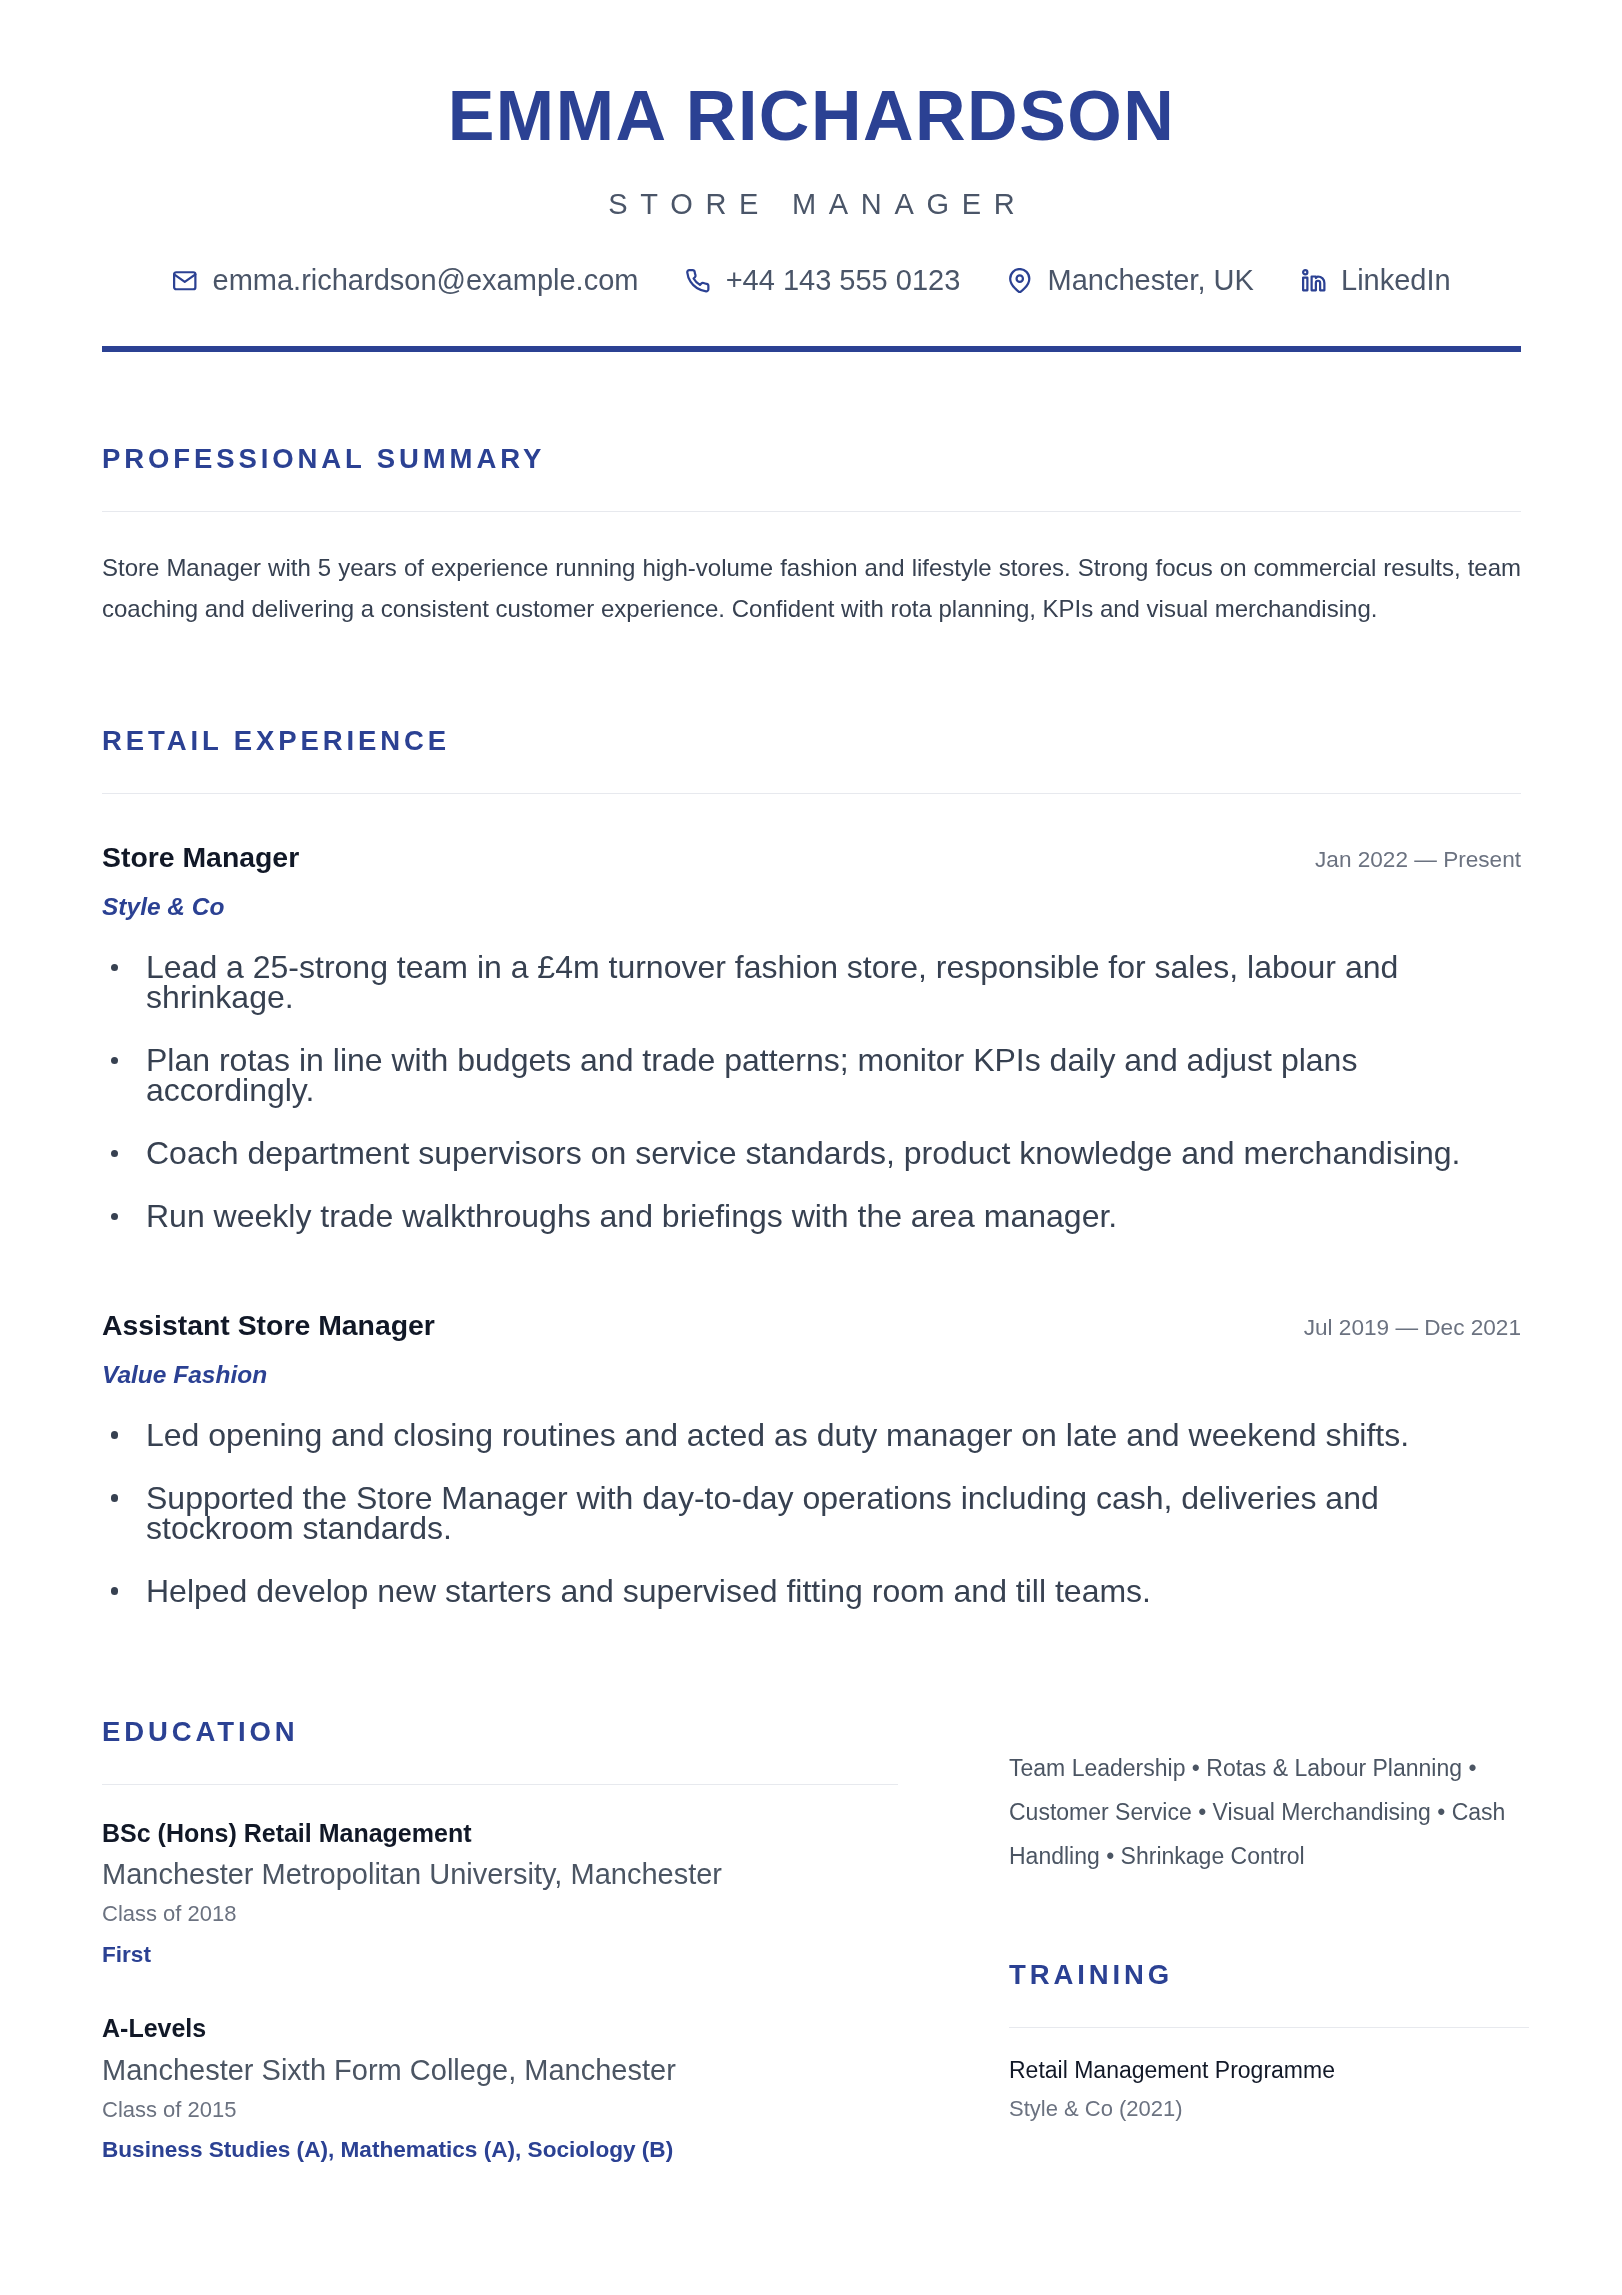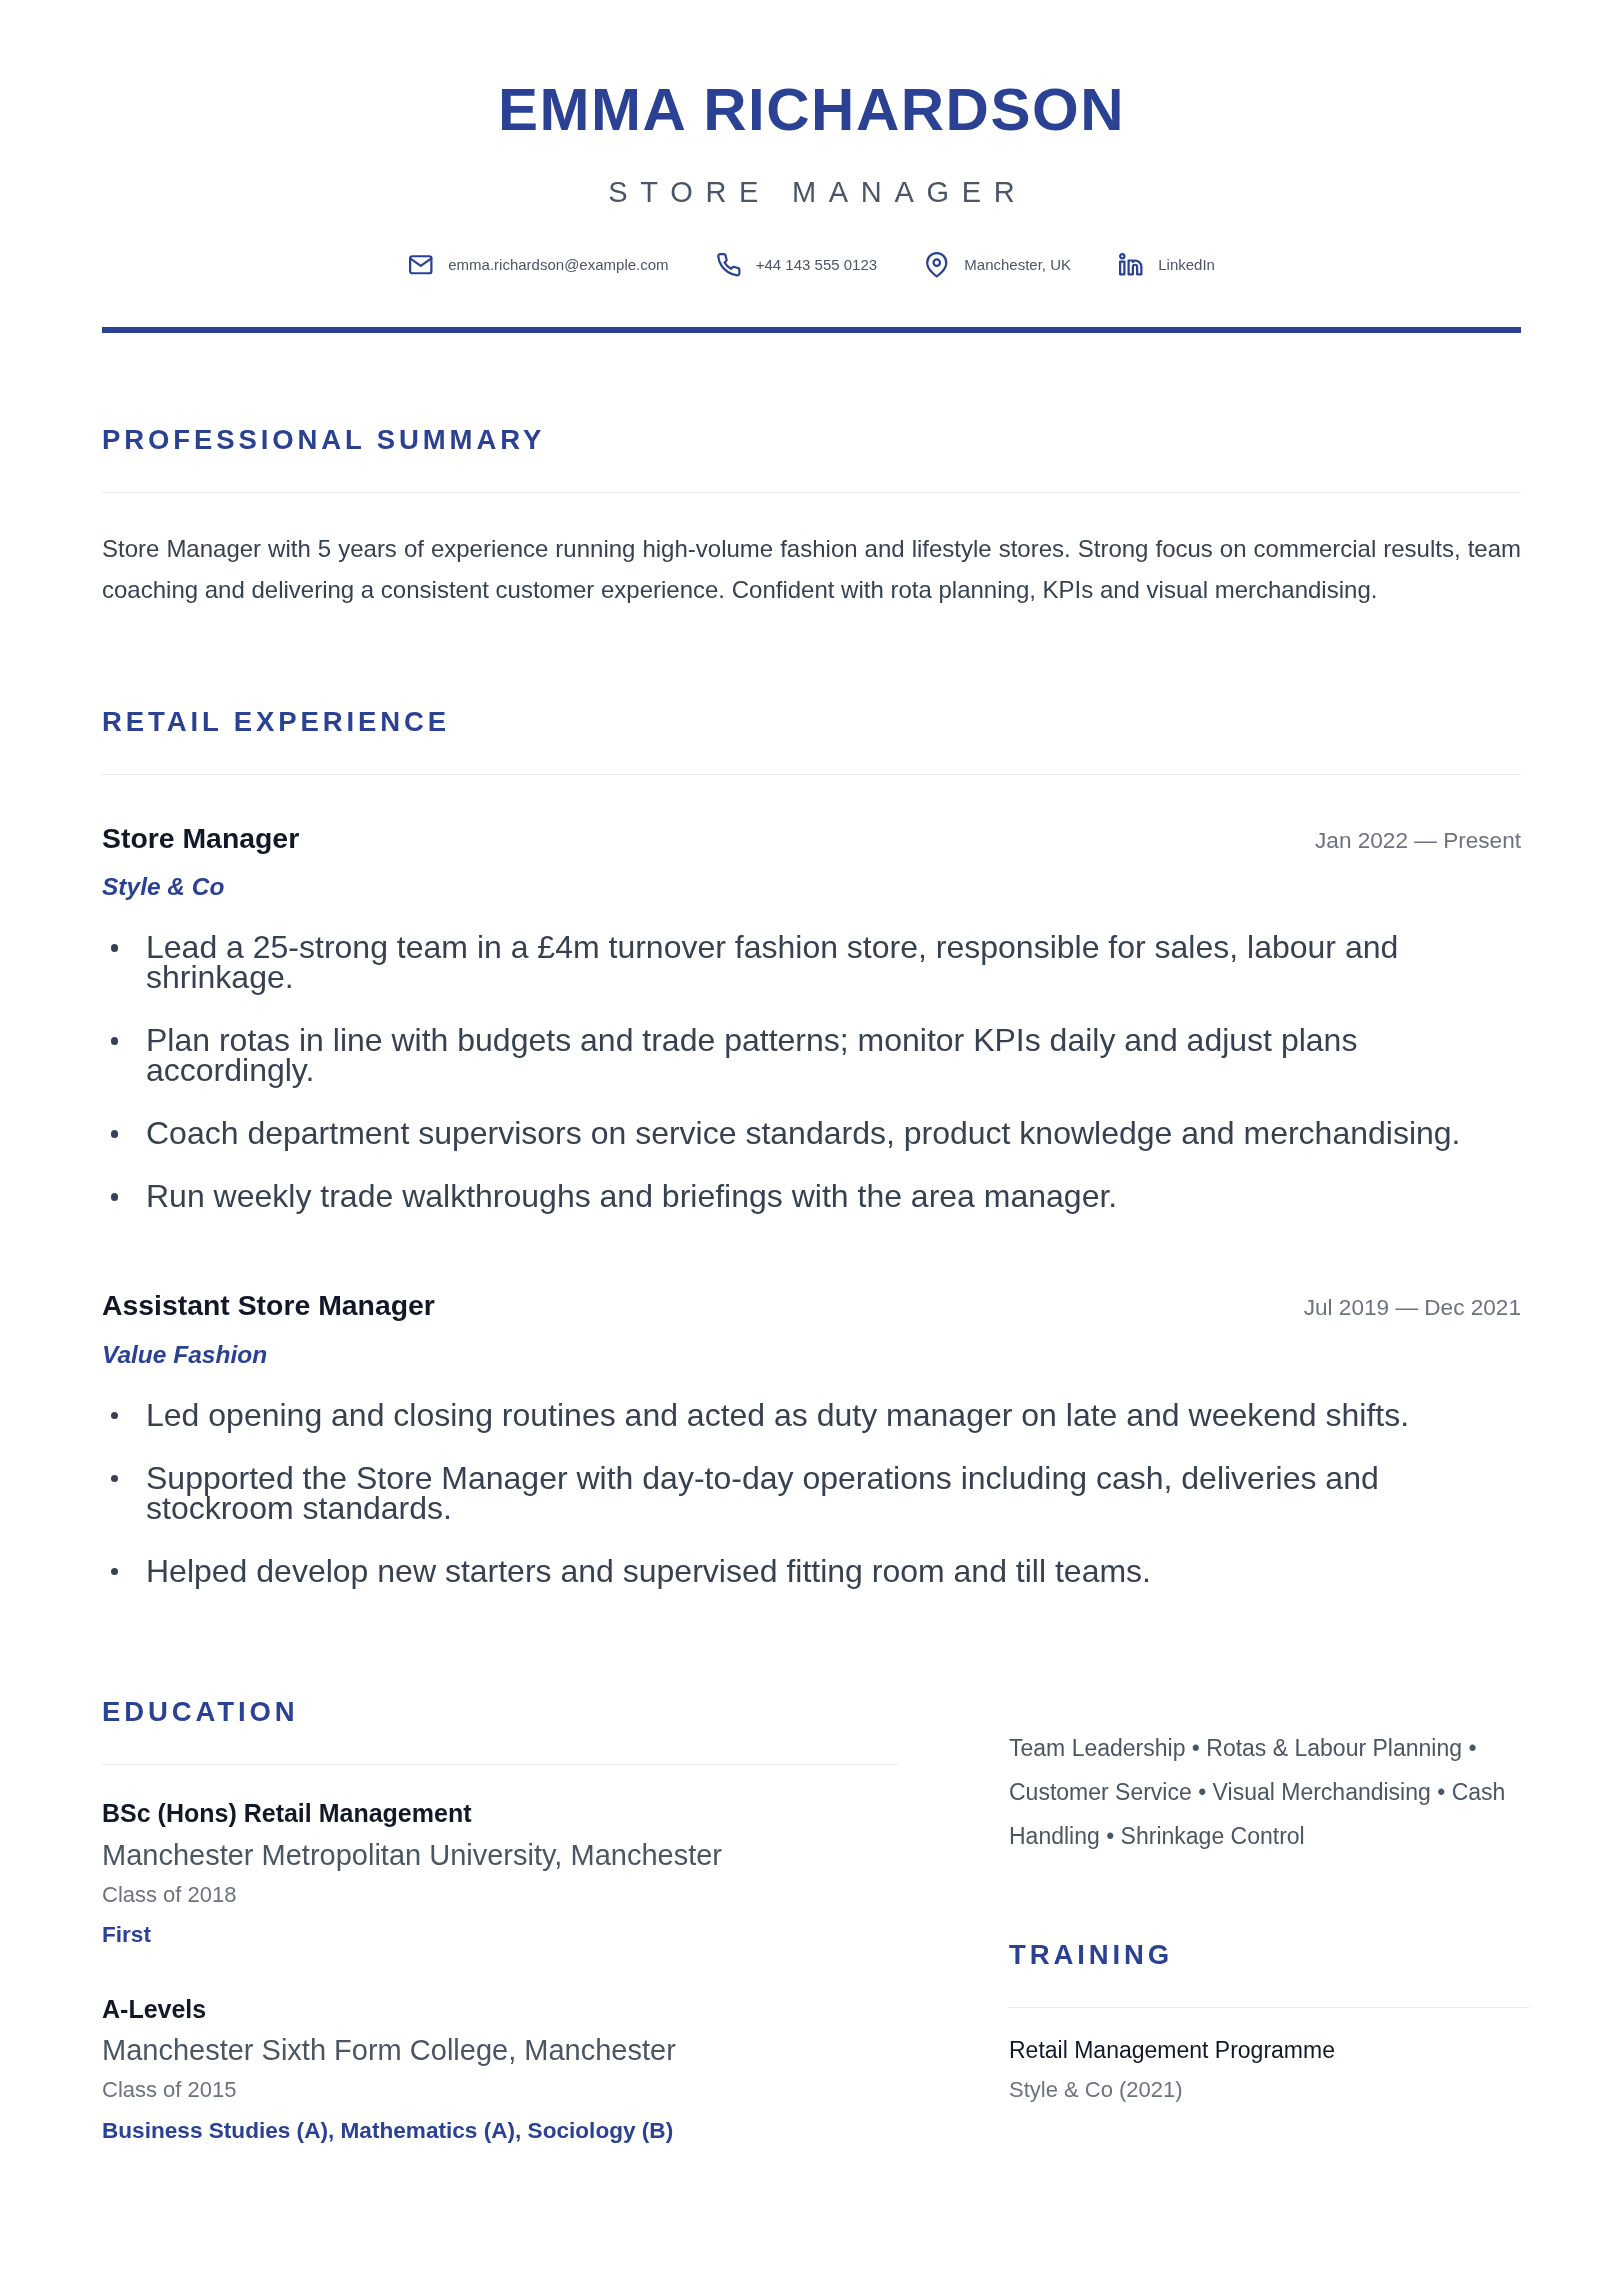--- a/index.html
+++ b/index.html
@@ -10,31 +10,31 @@
     --soft:#6B7280;
     --line:#E7E9EE;
   }
   *{margin:0;padding:0;box-sizing:border-box;}
   html,body{width:1623px;height:2295px;background:#ffffff;}
   body{font-family:"Liberation Sans", sans-serif;color:var(--body);}
   .page{width:1623px;height:2295px;padding:74px 102px 0 102px;overflow:hidden;}
 
   
   .name{
-    text-align:center;font-size:60px;font-weight:700;color:var(--accent);
+    text-align:center;font-size:70px;font-weight:700;color:var(--accent);
     letter-spacing:1.5px;line-height:1.2;
   }
   .role{
     text-align:center;font-size:29px;font-weight:400;color:#4A5568;
     letter-spacing:12.7px;margin-top:30px;text-indent:12.7px;
   }
   .contact{
     margin-top:43px;display:flex;justify-content:center;align-items:center;gap:47px;
   }
-  .contact-item{display:flex;align-items:center;gap:14.7px;font-size:15px;color:#4A5568;}
+  .contact-item{display:flex;align-items:center;gap:14.7px;font-size:29px;color:#4A5568;}
   .contact-item svg{display:block;stroke:var(--accent);}
   .rule{margin-top:49px;height:6.4px;background:var(--accent);}
 
   
   h2.section-title{
     font-size:27.5px;font-weight:700;color:var(--accent);letter-spacing:3.9px;
     padding-bottom:36px;border-bottom:1.5px solid var(--line);
   }
   .summary-section{margin-top:91px;}
   .summary-text{

